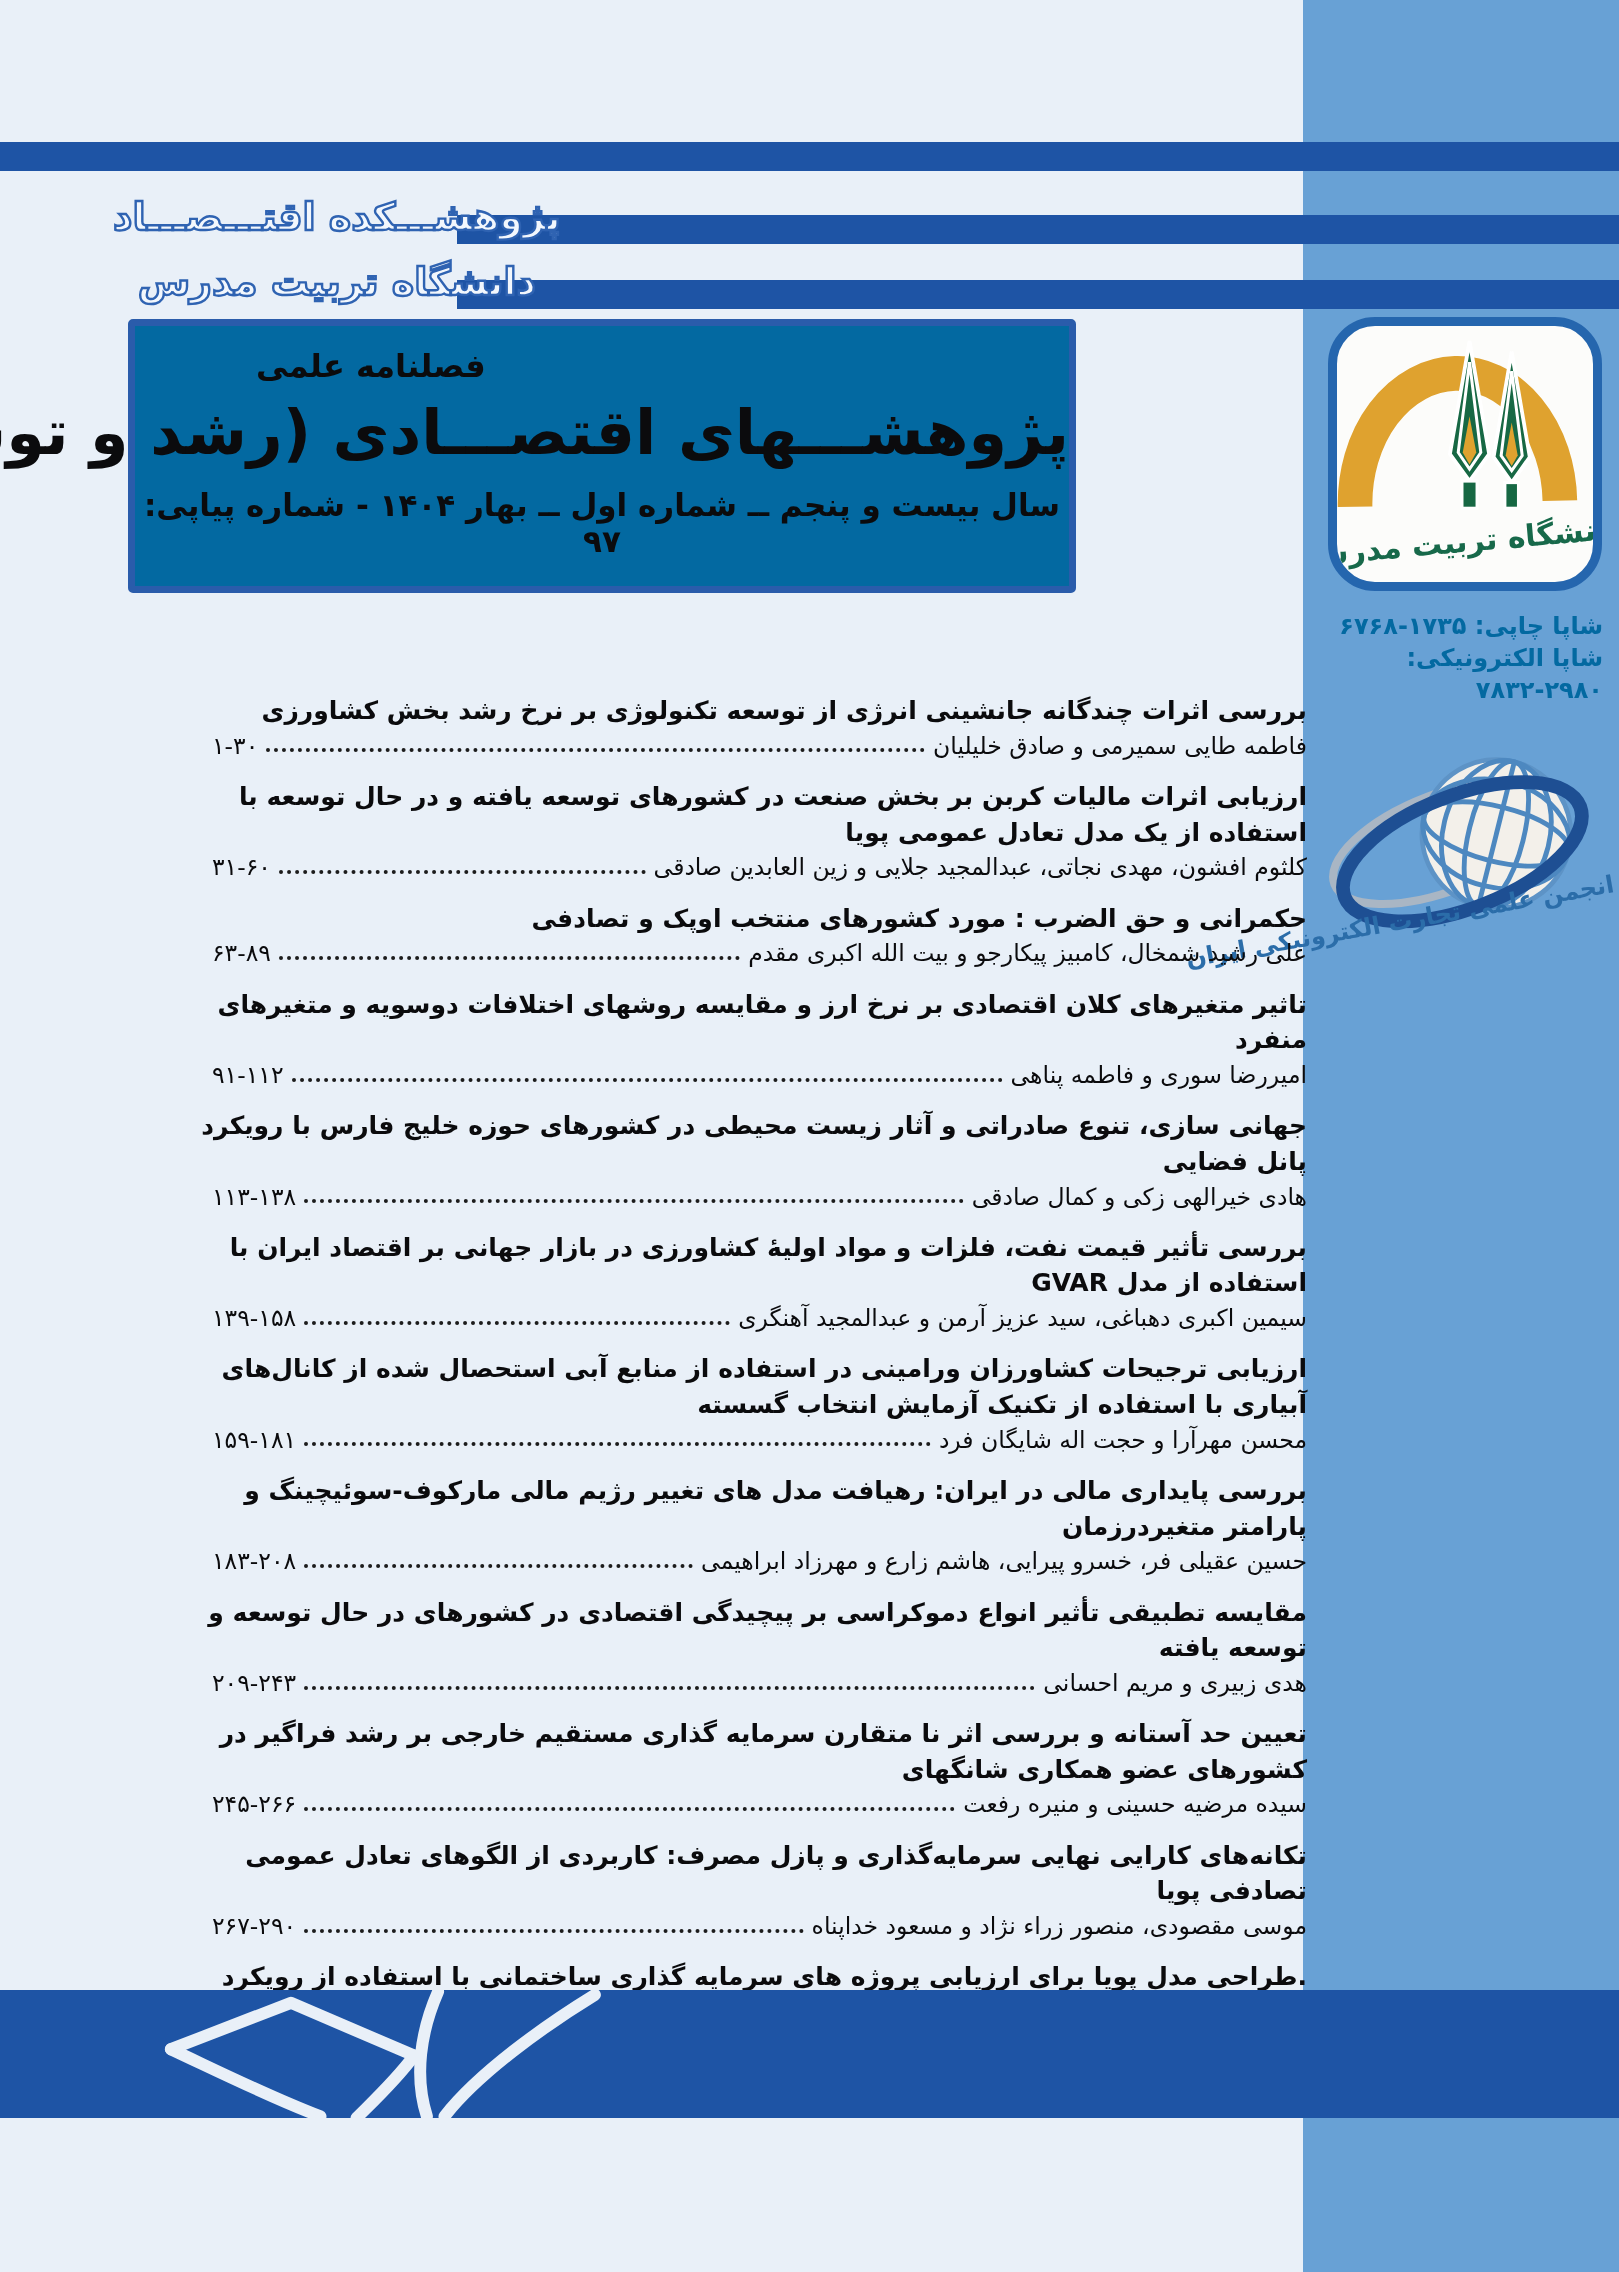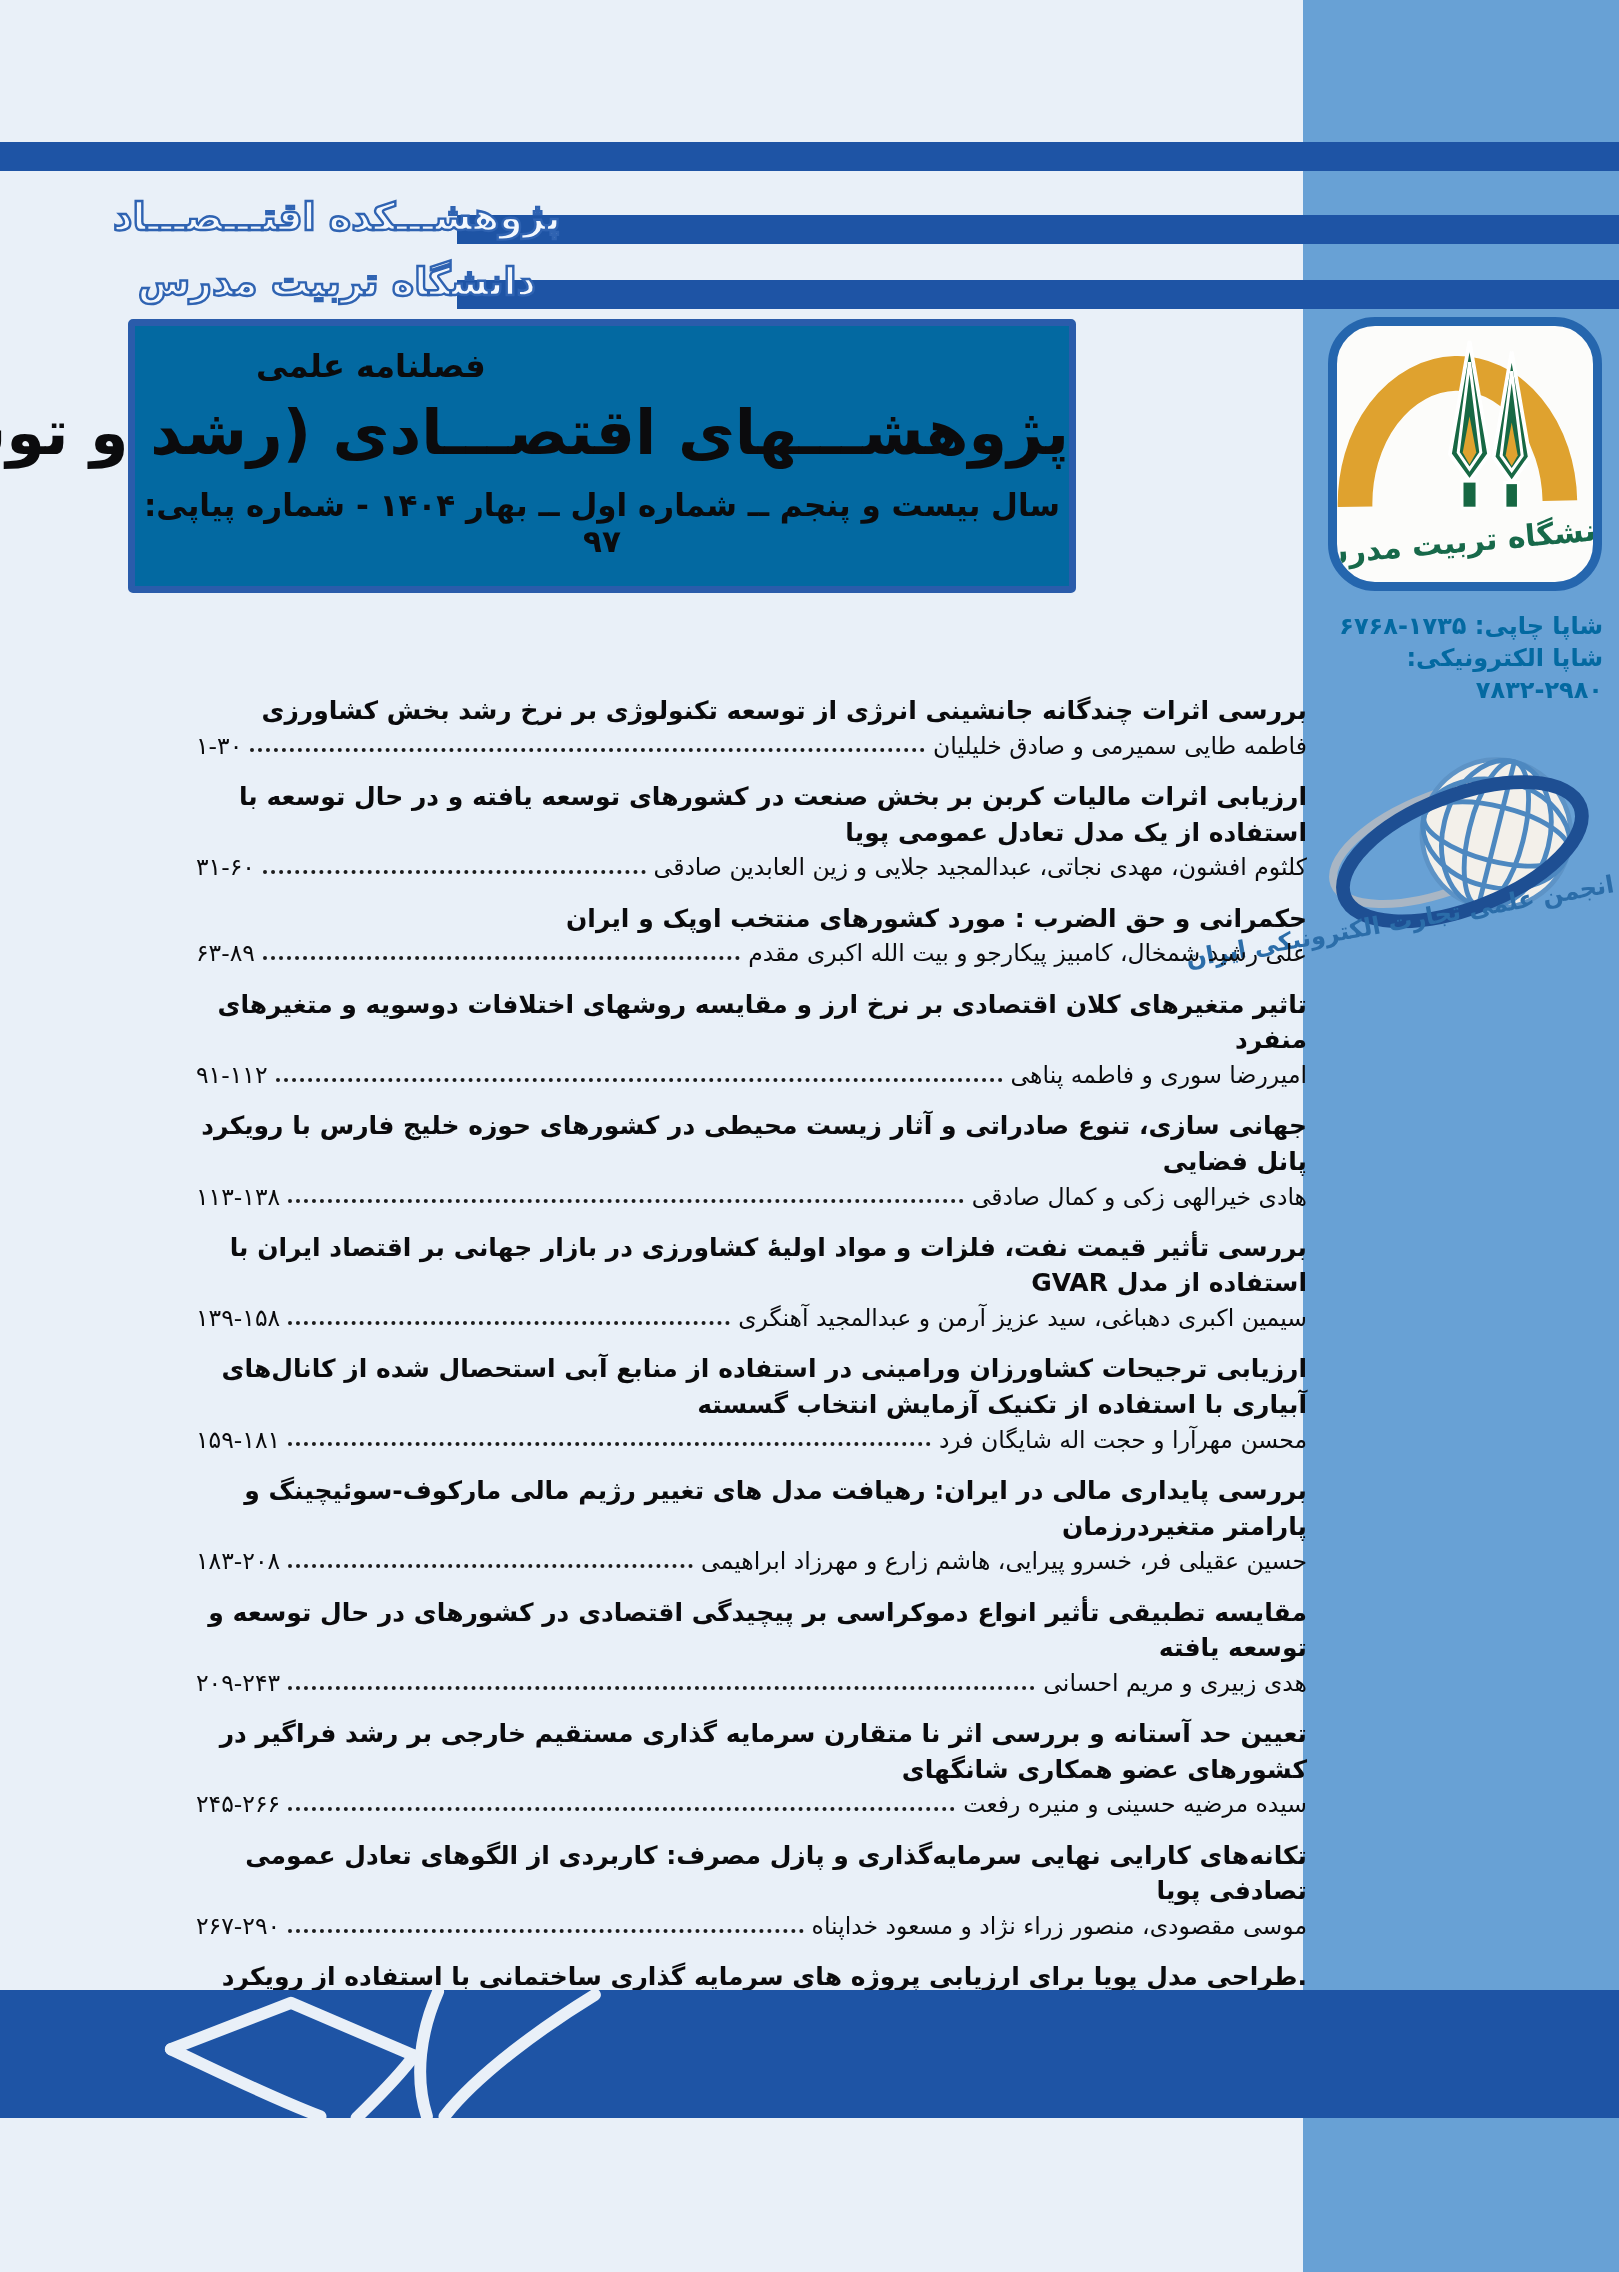--- a/index.html
+++ b/index.html
@@ -47,21 +47,21 @@
   .assoc{position:absolute;left:1305px;top:897px;width:311px;
     transform:rotate(-10deg);transform-origin:center;
     font-size:24px;font-weight:bold;color:#2b6da9;text-align:center;direction:rtl;white-space:nowrap;}
   
   .toc{position:absolute;left:196px;top:693px;width:1111px;direction:rtl;color:#0b0b0d;}
   .toc-entry{margin-bottom:19.4px;}
   .toc-title{font-size:25px;font-weight:bold;line-height:1.42;text-align:right;}
   .toc-authorrow{display:flex;align-items:flex-end;font-size:23.5px;margin-top:3.2px;}
   .toc-authors{white-space:nowrap;}
   .toc-leader{flex:1 1 auto;border-bottom:4px dotted #1c1c1c;margin:0 8px 7.3px 8px;min-width:24px;}
-  .toc-pages{white-space:nowrap;letter-spacing:0.8px;}
+  .toc-pages{white-space:nowrap;letter-spacing:0.8px;margin-left:16px;}
   
   .bottom-band{position:absolute;left:0;top:1990px;width:1619px;height:128px;background:#1e54a5;overflow:hidden;}
   .bird{position:absolute;left:154px;top:0;width:453px;height:128px;}
 </style>
 </head>
 <body>
 
 <div class="sidebar"></div>
 
 <div class="stripe stripe-top"></div>
@@ -136,21 +136,21 @@
   <div class="toc-entry">
     <div class="toc-title">ارزیابی اثرات مالیات کربن بر بخش صنعت در کشورهای توسعه یافته و در حال توسعه با استفاده از یک مدل تعادل عمومی پویا</div>
     <div class="toc-authorrow">
       <span class="toc-authors">کلثوم افشون، مهدی نجاتی، عبدالمجید جلایی و زین العابدین صادقی</span>
       <span class="toc-leader"></span>
       <span class="toc-pages">۳۱-۶۰</span>
     </div>
   </div>
 
   <div class="toc-entry">
-    <div class="toc-title">حکمرانی و حق الضرب : مورد کشورهای منتخب اوپک و ایران</div>
+    <div class="toc-title">حکمرانی و حق الضرب : مورد کشورهای منتخب اوپک و تصادفی</div>
     <div class="toc-authorrow">
       <span class="toc-authors">علی رشید شمخال، کامبیز پیکارجو و بیت الله اکبری مقدم</span>
       <span class="toc-leader"></span>
       <span class="toc-pages">۶۳-۸۹</span>
     </div>
   </div>
 
   <div class="toc-entry">
     <div class="toc-title">تاثیر متغیرهای کلان اقتصادی بر نرخ ارز و مقایسه روشهای اختلافات دوسویه و متغیرهای منفرد</div>
     <div class="toc-authorrow">

